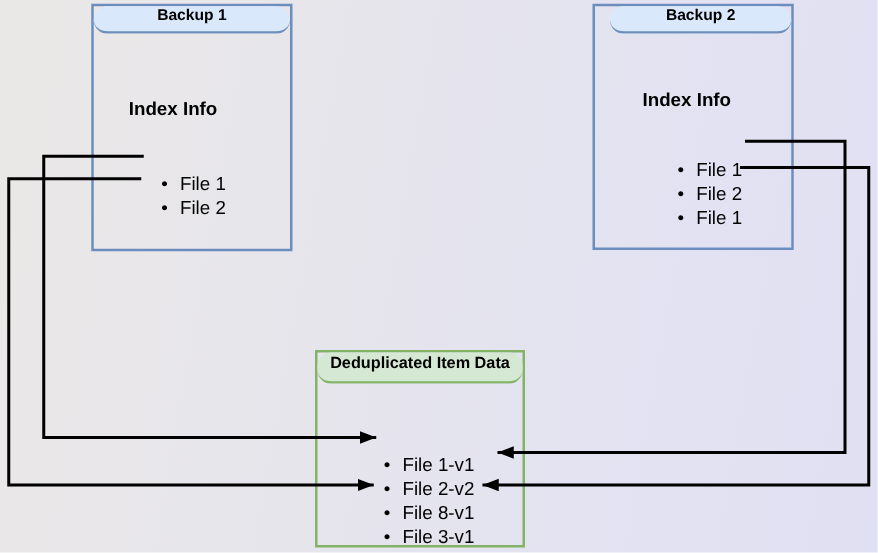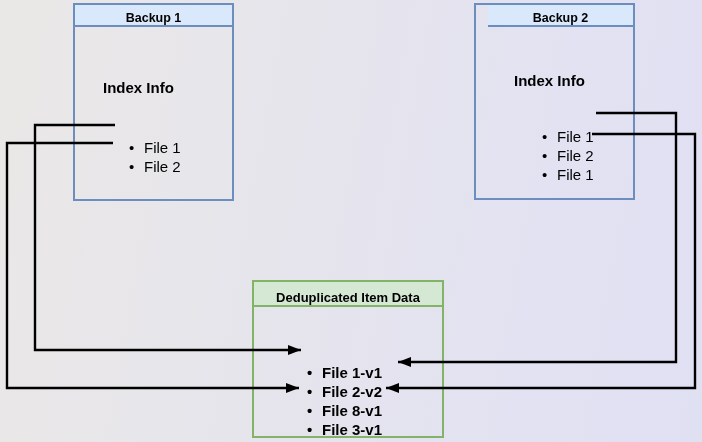--- a/index.html
+++ b/index.html
@@ -16,32 +16,33 @@
   }
   .box {
     position: absolute;
     border: 2px solid var(--blue-border, #6c8ebf);
     background: transparent;
     box-sizing: border-box;
   }
   .box-header {
     height: 20px;
     display: flex;
-    align-items: flex-end;
+    align-items: flex-start;
     justify-content: center;
     font-weight: 700;
     font-size: 12.5px;
     background: var(--blue-fill, #dae8fc);
     border-bottom: 2px solid var(--blue-border, #6c8ebf);
+    border-radius: 11px;
   }
   .box-body { position: relative; width: 100%; }
   #box-backup1 { left: 73px; top: 3px; width: 161px; height: 198px; }
   #box-backup2 { left: 474px; top: 3px; width: 161px; height: 197px; padding-left: 12px; }
   #box-dedup {
-    left: 252px; top: 280px; width: 192px; height: 158px;
+    left: 252px; top: 280px; width: 168px; height: 158px;
     border-color: var(--green-border, #82b366);
   }
   #box-dedup .box-header {
     background: var(--green-fill, #d5e8d4);
     border-bottom-color: var(--green-border, #82b366);
     height: 23px;
     font-size: 13px;
   }
   .index-label {
     position: absolute;
@@ -61,21 +62,21 @@
   }
   ul.file-list li { position: relative; white-space: nowrap; }
   ul.file-list li::before {
     content: "\2022";
     position: absolute;
     left: -15px;
     font-size: 15px;
   }
   #box-backup1 ul.file-list { top: 111px; left: 0; }
   #box-backup2 ul.file-list { top: 100px; left: 0; }
-  #box-dedup ul.file-list { top: 56px; left: 0; padding-left: 68px; font-weight: bold; }
+  #box-dedup ul.file-list { top: 56px; left: 0; padding-left: 68px; }
   #edge-layer {
     position: absolute;
     left: 0; top: 0;
     width: 702px; height: 442px;
     pointer-events: none;
   }
   .edge {
     fill: none;
     stroke: var(--edge-color, #000);
     stroke-width: 2.4;

